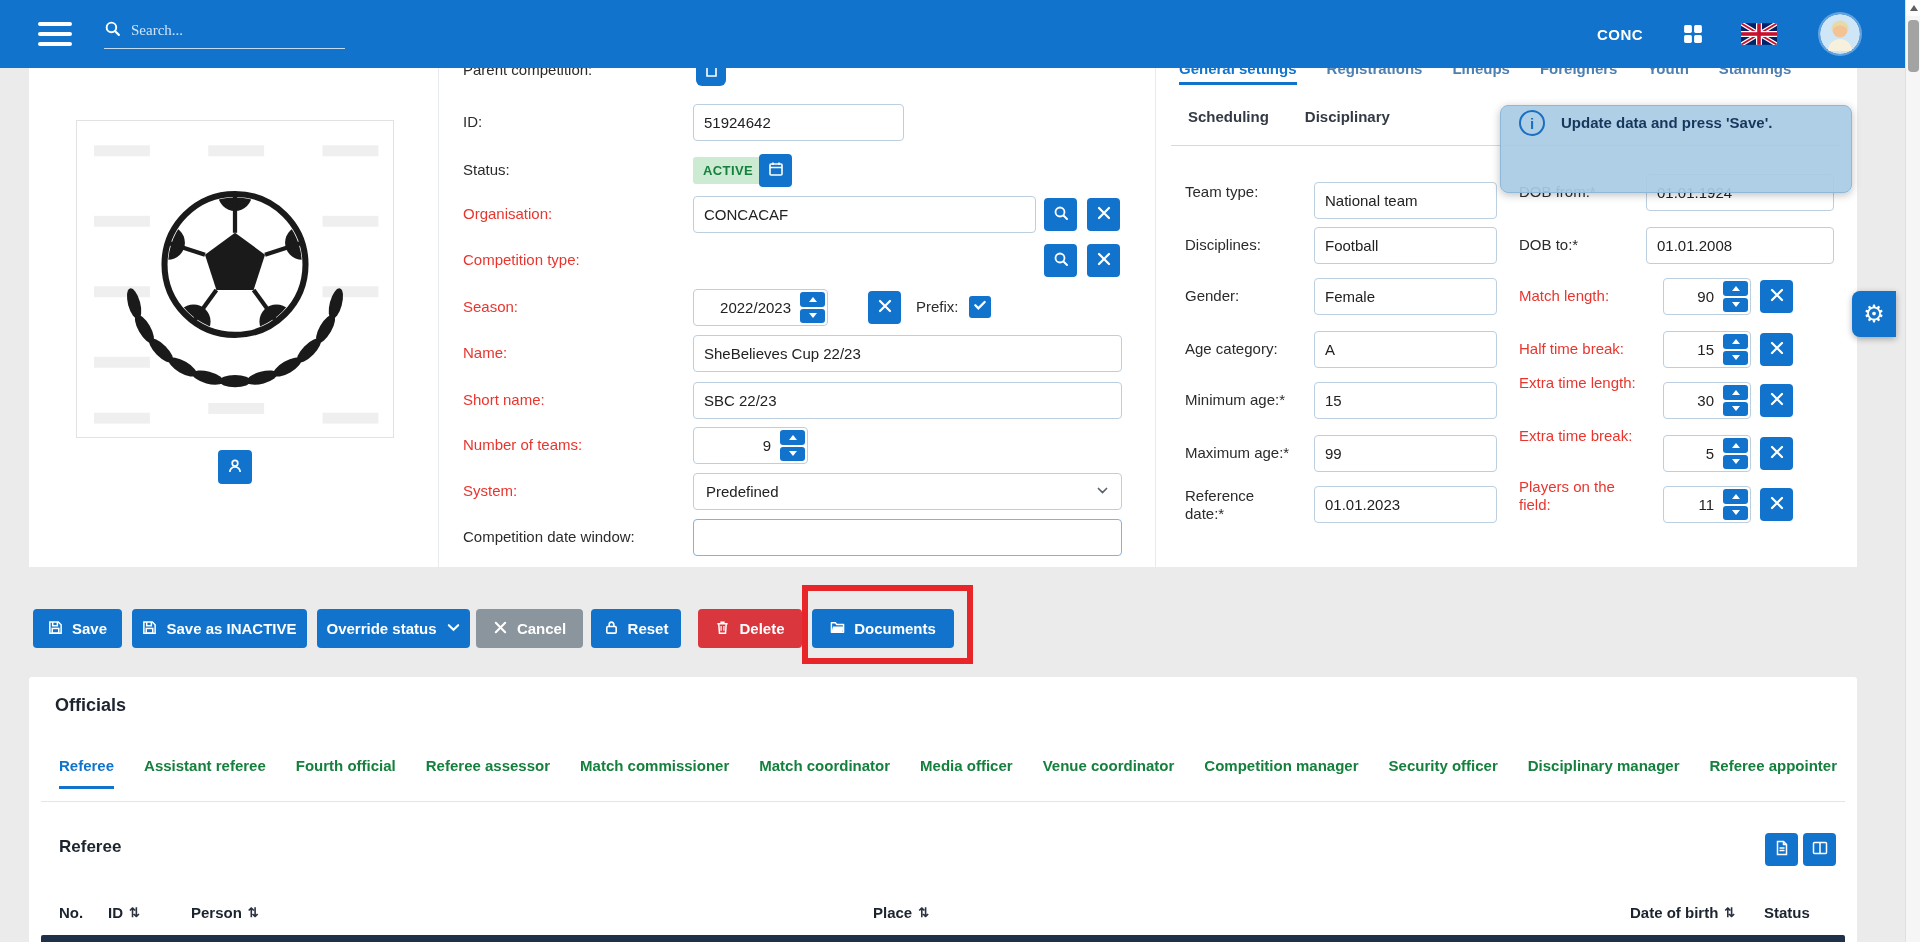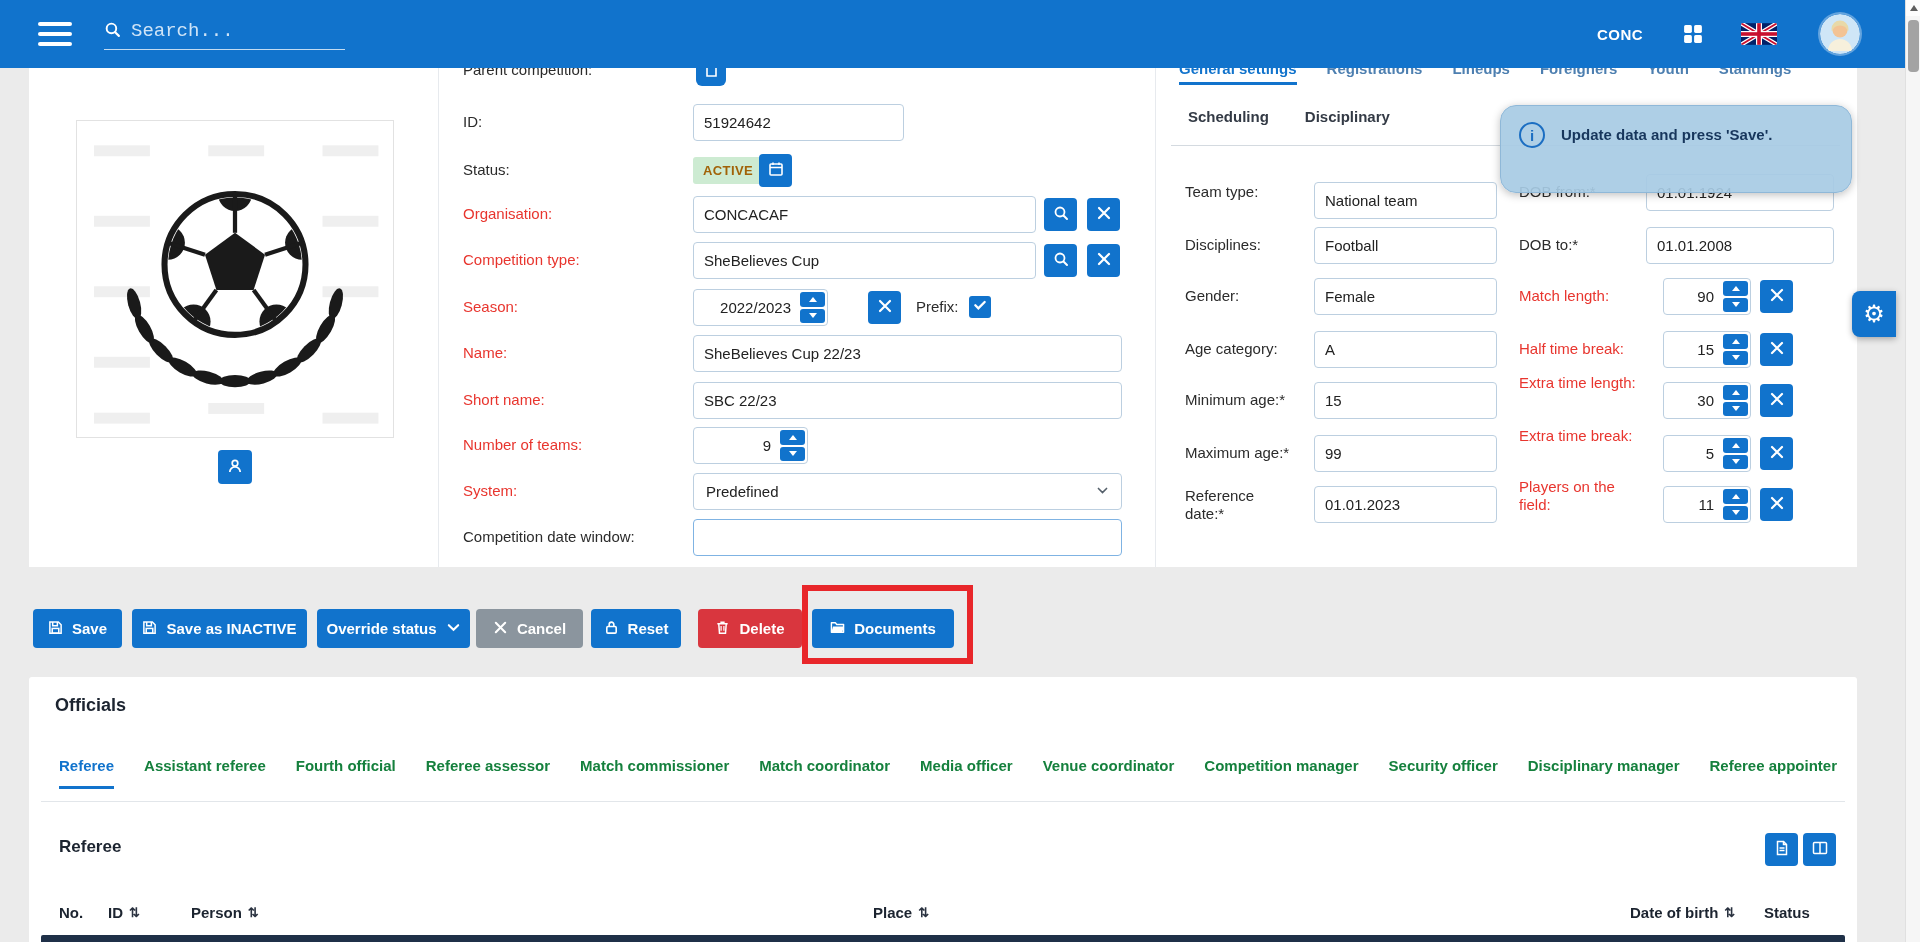--- a/index.html
+++ b/index.html
@@ -5,21 +5,21 @@
   *{margin:0;padding:0;box-sizing:border-box}
   html,body{width:1920px;height:942px;overflow:hidden}
   body{font-family:"Liberation Sans",sans-serif;background:#ebebeb}
   .screen{position:relative;width:1920px;height:942px;overflow:hidden;background:#ebebeb}
 
   
   .topbar{position:absolute;left:0;top:0;width:1920px;height:68px;background:#1173cc;z-index:50}
   .hamburger{position:absolute;left:38px;top:22px;width:34px;height:24px;display:flex;flex-direction:column;justify-content:space-between;cursor:pointer}
   .hamburger span{display:block;height:4px;border-radius:2px;background:#fff}
   .search-wrap{position:absolute;left:104px;top:20px;width:241px;display:flex;align-items:center;gap:10px;border-bottom:1px solid rgba(255,255,255,.75);padding-bottom:7px;color:#fff}
-  .search-wrap input{flex:1;background:transparent;border:none;outline:none;color:#0f172a;font-size:19px;font-family:Liberation Mono, monospace}
+  .search-wrap input{flex:1;background:transparent;border:none;outline:none;color:#0f172a;font-size:15px;font-family:Liberation Serif, serif}
   .search-wrap input::placeholder{color:#cfe4f7}
   .org-code{position:absolute;left:1597px;top:26px;color:#fff;font-size:15px;font-weight:bold;letter-spacing:.5px}
   .grid-icon{position:absolute;left:1683px;top:24px;width:20px;height:20px;cursor:pointer}
   .flag{position:absolute;left:1741px;top:23px;width:36px;height:22px;border-radius:2px;overflow:hidden;cursor:pointer}
   .avatar{position:absolute;left:1820px;top:14px;width:40px;height:40px;border-radius:50%;overflow:hidden;cursor:pointer;box-shadow:0 0 0 2px rgba(255,255,255,.35)}
 
   
   .card1{position:absolute;left:29px;top:68px;width:1828px;height:499px;background:#fff}
   .vdiv{position:absolute;top:0;bottom:0;width:0;border-left:1px solid #e7eaee}
   .card2{position:absolute;left:29px;top:677px;width:1828px;height:300px;background:#fff;border-radius:3px}
@@ -29,34 +29,34 @@
   .lbl.red{color:#e8352e}
   .field{position:absolute;height:37px;border:1px solid #bccfe0;border-radius:4px;background:#fff;font-size:15px;font-family:"Liberation Sans",sans-serif;color:#222;padding:0 10px;outline:none}
   .sqbtn{position:absolute;width:33px;height:33px;background:#1173cc;border:none;border-radius:4px;color:#fff;display:flex;align-items:center;justify-content:center;cursor:pointer}
   .sqbtn svg{width:16px;height:16px}
   .numwrap{position:absolute;height:37px}
   .numwrap input{width:100%;height:37px;border:1px solid #bccfe0;border-radius:4px;background:#fff;font-size:15px;font-family:"Liberation Sans",sans-serif;color:#222;text-align:right;padding:0 36px 0 8px;outline:none}
   .spin{position:absolute;right:3px;top:3px;bottom:3px;width:25px;display:flex;flex-direction:column;gap:2px}
   .spin-btn{flex:1;background:#1173cc;border:none;border-radius:3px;display:flex;align-items:center;justify-content:center;cursor:pointer}
   .caret-up{width:0;height:0;border-left:4px solid transparent;border-right:4px solid transparent;border-bottom:5px solid #fff}
   .caret-down{width:0;height:0;border-left:4px solid transparent;border-right:4px solid transparent;border-top:5px solid #fff}
-  .badge{position:absolute;height:27px;padding:0 10px;background:#cdebd2;color:#a16207;font-size:13px;font-weight:bold;letter-spacing:.4px;border-radius:3px;display:flex;align-items:center}
+  .badge{position:absolute;height:27px;padding:0 10px;background:#cdebd2;color:#15803d;font-size:13px;font-weight:bold;letter-spacing:.4px;border-radius:3px;display:flex;align-items:center}
   .checkbox{position:absolute;width:22px;height:22px;background:#1173cc;border-radius:3px;display:flex;align-items:center;justify-content:center;cursor:pointer}
   .selectbox{position:absolute;height:37px;border:1px solid #bccfe0;border-radius:4px;background:#fff;display:flex;align-items:center;justify-content:space-between;padding:0 12px;font-size:15px;color:#222;cursor:pointer}
 
   
   .tabs1{position:absolute;left:1150px;top:-8px;display:flex;gap:30px;z-index:2}
   .tabs1 span{font-size:15px;font-weight:bold;color:#4d7fb0;padding-bottom:5px;cursor:pointer;white-space:nowrap}
   .tabs1 span.active{color:#1173cc;border-bottom:3px solid #1173cc}
   .tabs2{position:absolute;left:1159px;top:40px;display:flex;gap:36px}
   .tabs2 span{font-size:15px;font-weight:bold;color:#333a45;cursor:pointer}
   .subtab-line{position:absolute;left:1142px;top:77px;width:669px;border-bottom:1px solid #d4dae0}
 
   
-  .tooltip{position:absolute;left:1500px;top:105px;width:352px;height:88px;background:rgba(167,203,228,.92);border:1px solid #8fb8d8;border-radius:16px;z-index:40;display:flex;align-items:flex-start;gap:16px;padding:16px 18px;box-shadow:0 2px 8px rgba(0,0,0,.25)}
+  .tooltip{position:absolute;left:1500px;top:105px;width:352px;height:88px;background:rgba(167,203,228,.92);border:1px solid #8fb8d8;border-radius:8px;z-index:40;display:flex;align-items:flex-start;gap:16px;padding:4px 18px;box-shadow:0 2px 8px rgba(0,0,0,.25)}
   .info-i{width:26px;height:26px;border:2px solid #1b6ec2;border-radius:50%;color:#1b6ec2;display:flex;align-items:center;justify-content:center;font-weight:bold;font-size:15px;flex:none}
   .info-i::before{content:"i"}
   .tooltip .tip-text{font-size:15px;font-weight:bold;color:#17365c;padding-top:4px}
 
   
   .btn{position:absolute;height:39px;border:none;border-radius:4px;background:#1173cc;color:#fff;font-size:15px;font-weight:bold;font-family:"Liberation Sans",sans-serif;display:flex;align-items:center;justify-content:center;gap:9px;cursor:pointer;z-index:5}
   .btn svg{width:15px;height:15px;flex:none}
   .btn.gray{background:#8b959e}
   .btn.red{background:#d9363e}
   .annotation{position:absolute;left:802px;top:585px;width:171px;height:79px;border:6px solid #e8262a;z-index:45;pointer-events:none}
@@ -178,21 +178,20 @@
             <path d="M10.5 10.5L14 14" stroke="#fff" stroke-width="2" stroke-linecap="round"></path>
           </svg></span>
     </button>
     <button class="sqbtn" style="left:1058px;top:130px">
       <span><svg viewBox="0 0 16 16">
             <path d="M3 3l10 10M13 3L3 13" stroke="#fff" stroke-width="2.2" stroke-linecap="round"></path>
           </svg></span>
     </button>
 
     <div class="lbl red" style="left:434px;top:183px">Competition type:</div>
-    <input class="field" style="left: 664px; top: 174px; width: 343px;" value="SheBelieves Cup">
     <button class="sqbtn" style="left:1015px;top:176px">
       <span><svg viewBox="0 0 16 16">
             <circle cx="7" cy="7" r="4.5" fill="none" stroke="#fff" stroke-width="1.8"></circle>
             <path d="M10.5 10.5L14 14" stroke="#fff" stroke-width="2" stroke-linecap="round"></path>
           </svg></span>
     </button>
     <button class="sqbtn" style="left:1058px;top:176px">
       <span><svg viewBox="0 0 16 16">
             <path d="M3 3l10 10M13 3L3 13" stroke="#fff" stroke-width="2.2" stroke-linecap="round"></path>
           </svg></span>

